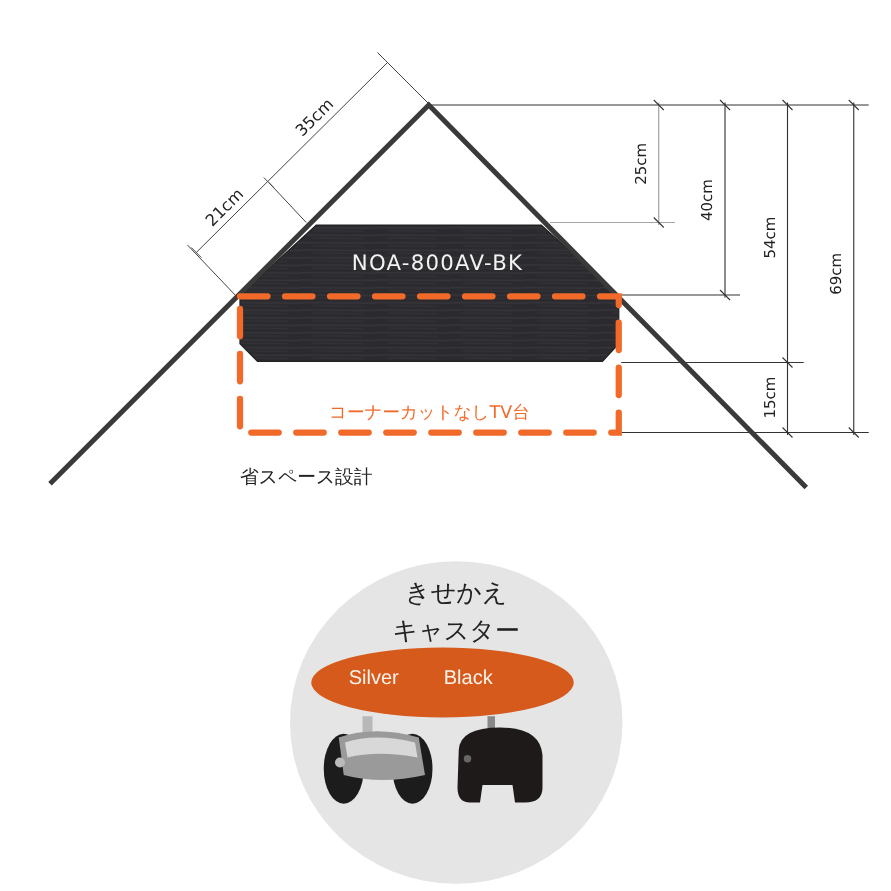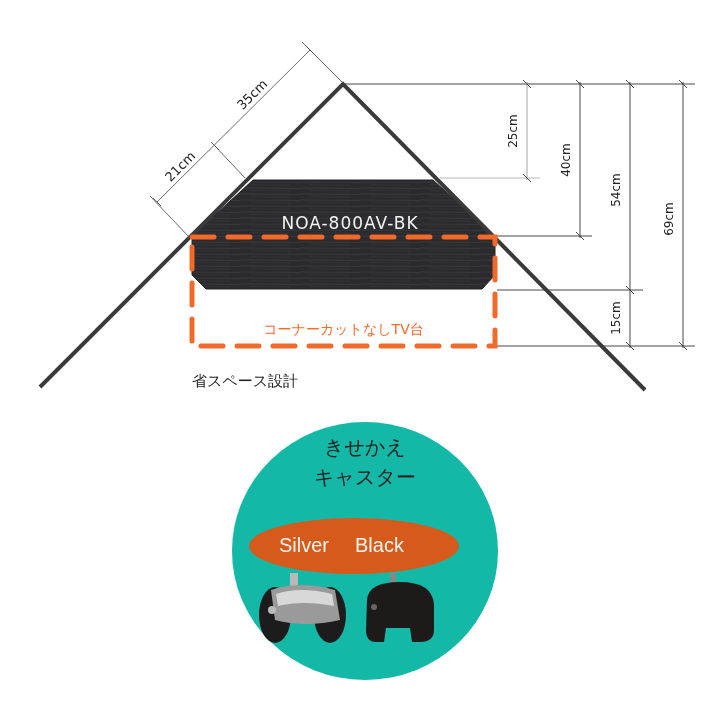--- a/index.html
+++ b/index.html
@@ -1,26 +1,26 @@
 <!DOCTYPE html>
 <html><head>
 <meta charset="utf-8">
 <style>
   html, body { margin:0; padding:0; background:#ffffff; }
   body { width:713px; height:713px; position:relative; overflow:hidden; font-family:"DejaVu Sans", sans-serif; }
   svg { position:absolute; left:0; top:0; }
   .lbl { position:absolute; color:#222; font-size:12px; white-space:nowrap; line-height:1; }
   .rot-v { transform:rotate(-90deg); transform-origin:center center; }
-  .model { position:absolute; left:230px; top:201px; width:240px; text-align:center; color:#f2f2f2; font-size:17px; letter-spacing:1px; font-family:"DejaVu Sans", sans-serif;margin-top:12px; }
+  .model { position:absolute; left:230px; top:201px; width:240px; text-align:center; color:#f2f2f2; font-size:17px; letter-spacing:1px; font-family:"DejaVu Sans", sans-serif; }
   .corner-note { position:absolute; left:192px; top:321px; width:303px; text-align:center; color:#f26a2a; font-size:14px; }
   .caption { position:absolute; left:192px; top:372px; width:303px; color:#222; font-size:15px; }
-  .oval { position:absolute; left:232px; top:422px; width:266px; height:258px; border-radius:50%; background:#14b8a6;text-decoration:underline; }
+  .oval { position:absolute; left:232px; top:449px; width:266px; height:258px; border-radius:50%; background:#e5e5e5;text-decoration:underline; }
   .oval-title { position:absolute; left:0; width:100%; text-align:center; color:#222; font-size:20px; }
   .pill { position:absolute; left:249px; top:518px; width:210px; height:56px; border-radius:50%; background:#d65a1c; }
-  .pill span { position:absolute; top:16px; color:#fff4ec; font-size:20px; font-family:"Liberation Sans", sans-serif; }
+  .pill span { position:absolute; top:16px; color:#fff4ec; font-size:16px; font-family:"Liberation Sans", sans-serif; }
 </style>
 </head>
 <body>
 
 <svg width="713" height="713" viewBox="0 0 713 713">
   <defs>
     <pattern id="wood" width="60" height="6" patternUnits="userSpaceOnUse">
       <rect width="60" height="6" fill="#2b2b2f"></rect>
       <line x1="0" y1="2" x2="60" y2="2.5" stroke="#3a3a40" stroke-width="0.8"></line>
       <line x1="10" y1="4.5" x2="50" y2="5" stroke="#35353b" stroke-width="0.6"></line>

